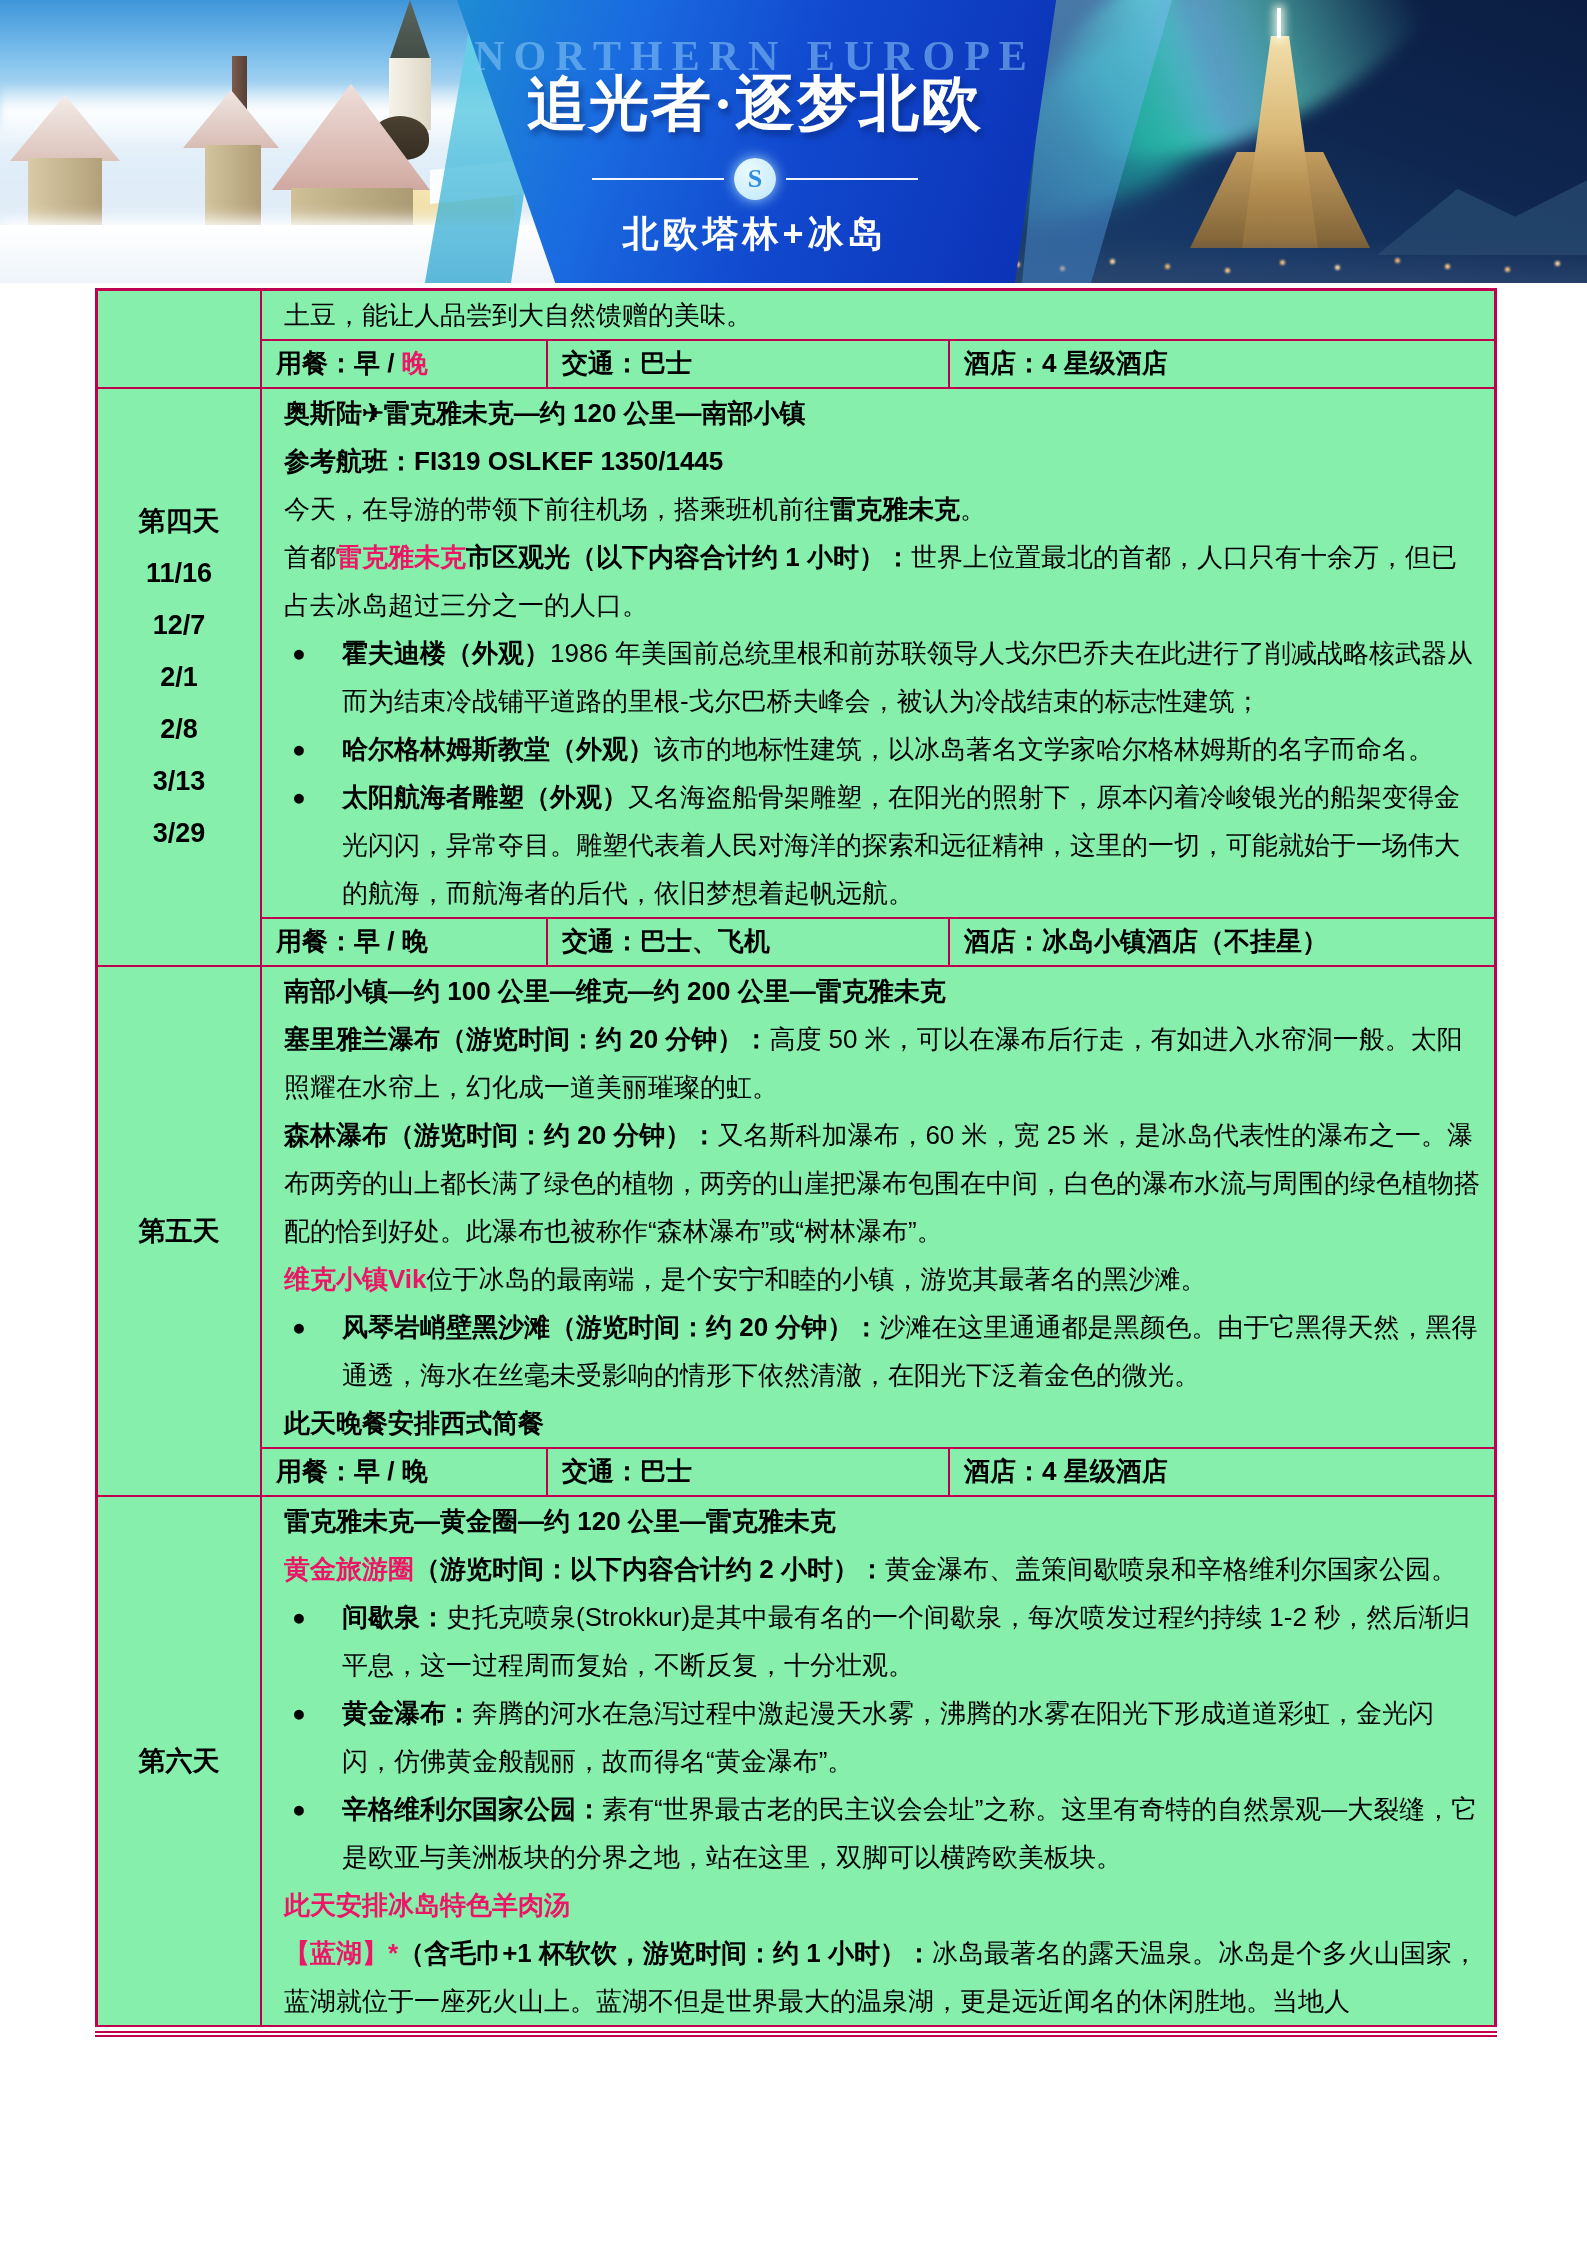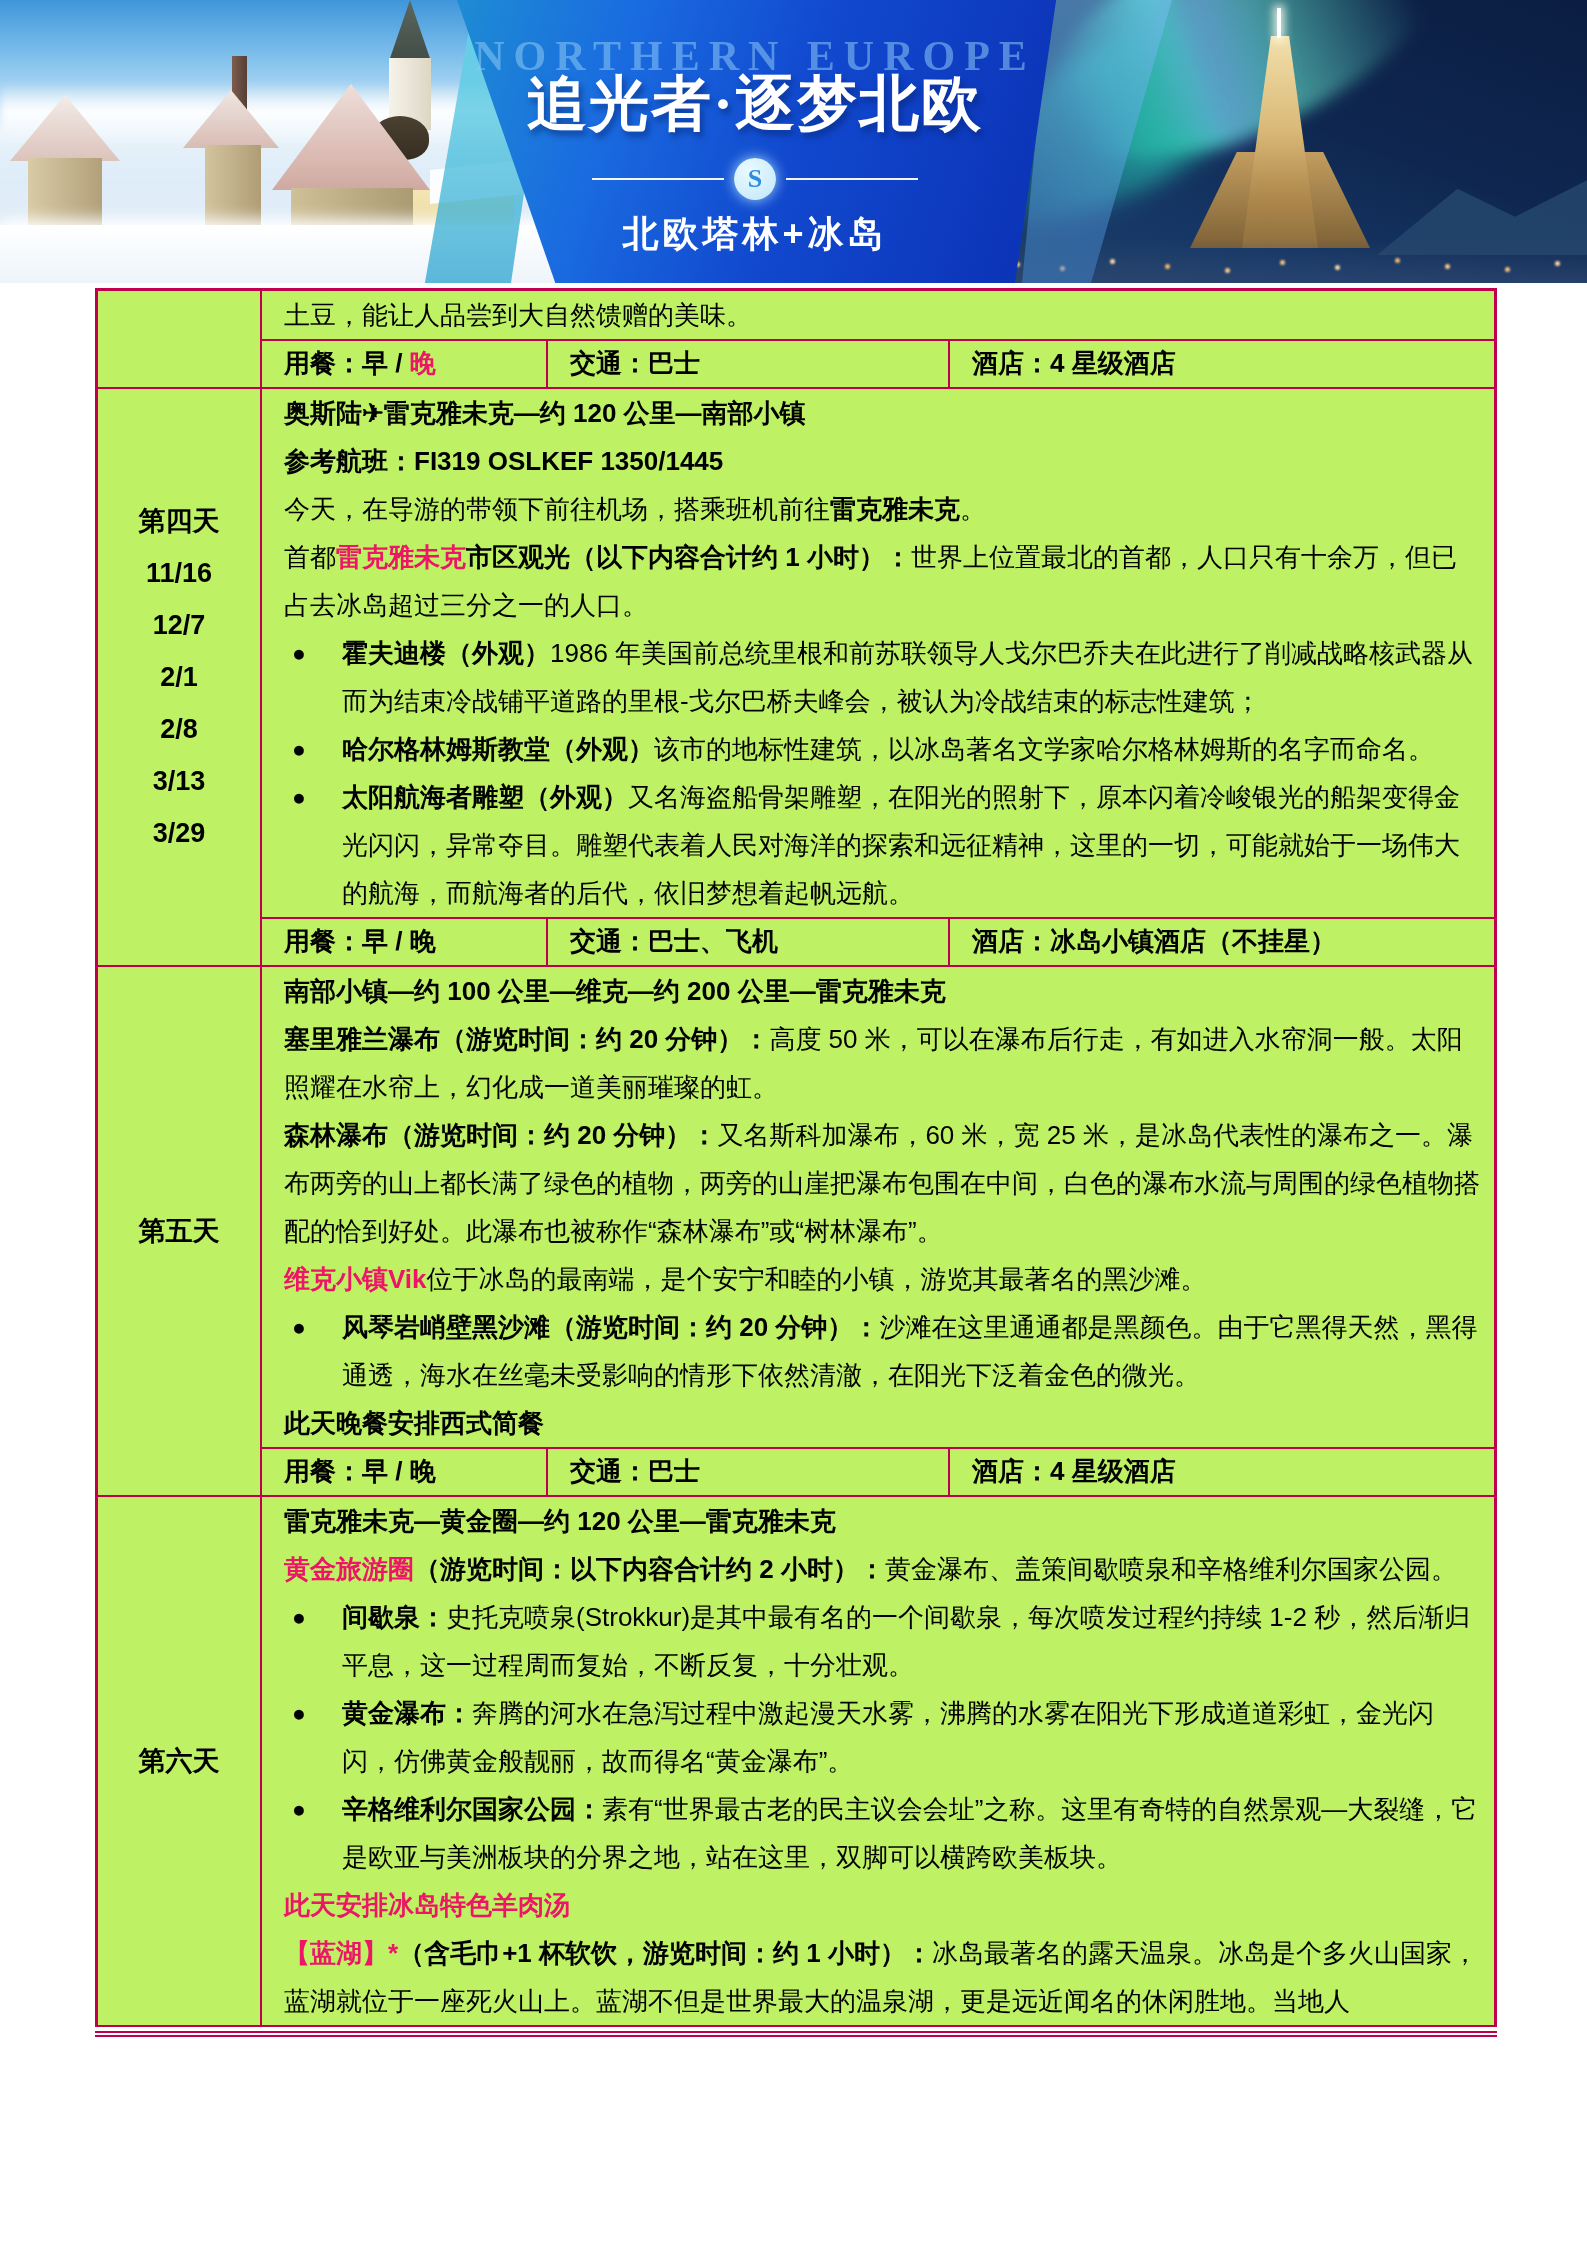--- a/index.html
+++ b/index.html
@@ -83,36 +83,36 @@
   .divider { position:absolute; top:158px; left:50%; transform:translateX(-50%); display:flex; align-items:center; gap:10px; }
   .divider .line { width:132px; height:2px; background:rgba(255,255,255,.95); }
   .badge { width:42px; height:42px; border-radius:50%; display:flex; align-items:center; justify-content:center;
     background:radial-gradient(circle at 35% 30%,#eafaff,#bfe7fa); color:#2f8de0;
     font-family:"Liberation Serif",serif; font-weight:bold; font-size:26px;
     box-shadow:0 0 14px rgba(190,240,255,.85); }
   .subtitle { position:absolute; top:210px; width:100%; font-size:36px; font-weight:bold; color:#fff; letter-spacing:4px; }
 
   
   .table-wrap { position:absolute; left:95px; top:288px; width:1402px; }
-  .itinerary { border:3px solid var(--border); border-bottom-width:2px; background:#bef264; }
+  .itinerary { border:3px solid var(--border); border-bottom-width:2px; background:#86efac; }
   .row { display:flex; }
   .row + .row { border-top:2px solid var(--border); }
   .label-cell { width:164px; min-width:164px; border-right:2px solid var(--border);
     display:flex; flex-direction:column; justify-content:center; align-items:center;
     font-weight:bold; font-size:27px; line-height:52px; text-align:center; }
   .main-cell { flex:1; min-width:0; display:flex; flex-direction:column; }
   .content { flex:1; padding:0 14px 0 22px; }
   .para { font-size:26px; line-height:48px; position:relative; }
   .para.bullet { padding-left:58px; }
   .para .dot { position:absolute; left:8px; top:0; font-size:23px; }
   .b { font-weight:bold; }
   .p { font-weight:bold; color:var(--accent); }
   .meals { display:flex; border-top:2px solid var(--border); height:48px;
     font-weight:bold; font-size:26px; line-height:44px; }
-  .meal-cell { padding-left:22px; white-space:nowrap; overflow:hidden; }
+  .meal-cell { padding-left:14px; white-space:nowrap; overflow:hidden; }
   .meal-cell.c1 { width:286px; border-right:2px solid var(--border); }
   .meal-cell.c2 { width:402px; border-right:2px solid var(--border); }
   .meal-cell.c3 { flex:1; }
   .cut-lines { margin-top:4px; height:6px; border-top:2px solid var(--border); border-bottom:2px solid var(--border); }
 </style>
 </head>
 <body>
 
 <div class="banner">
   <div class="photo-left">

